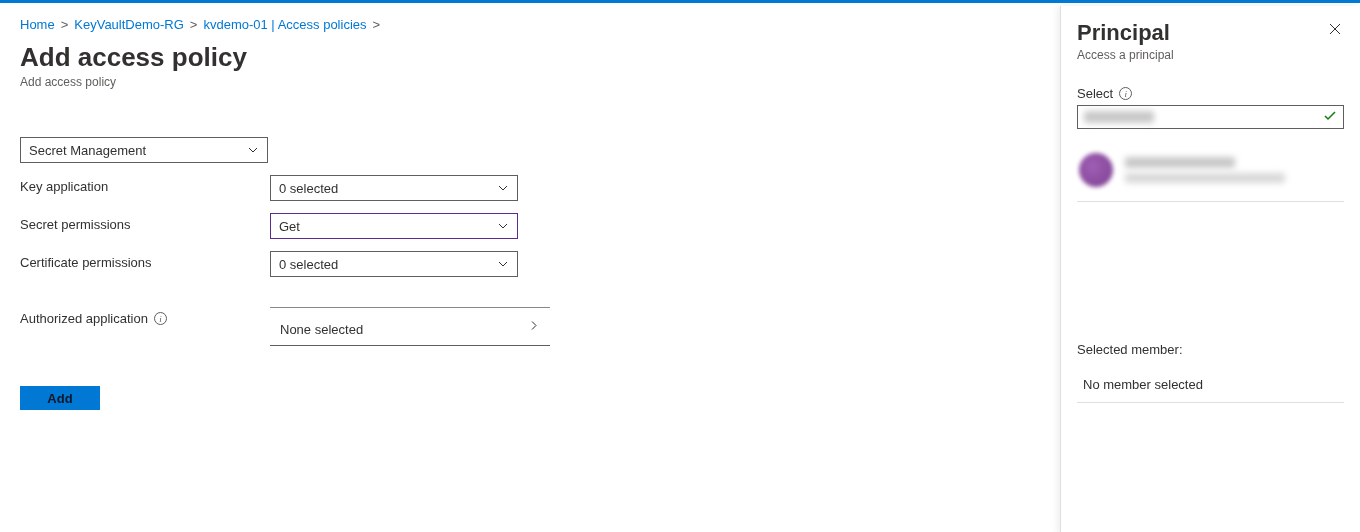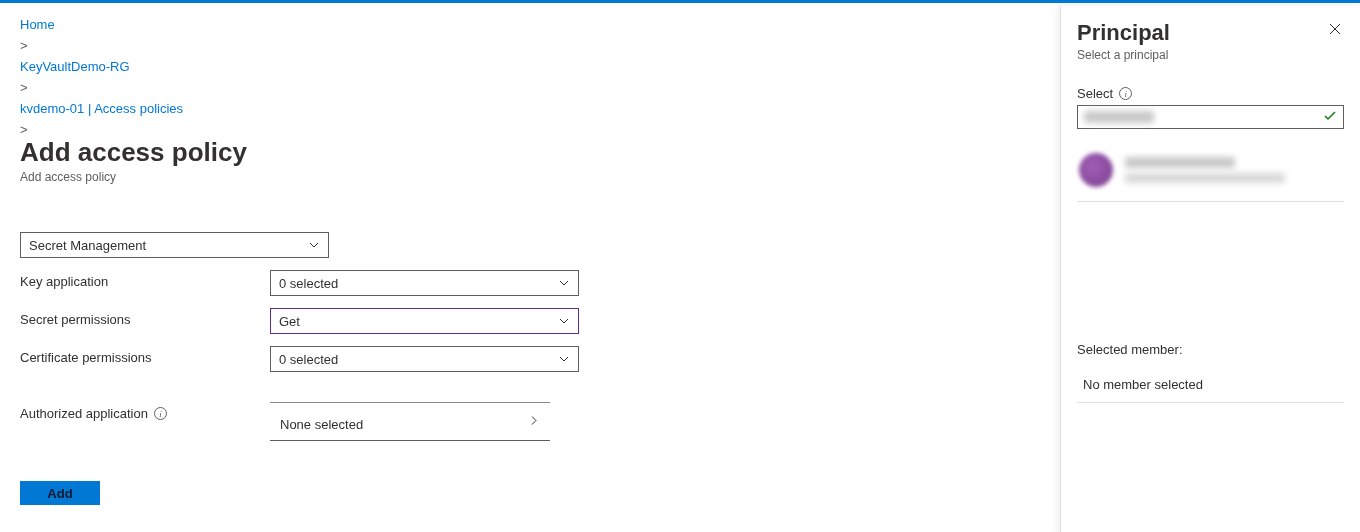--- a/index.html
+++ b/index.html
@@ -13,24 +13,24 @@
       position: relative;
       overflow: hidden;
       border-top: 3px solid #0078d4;
     }
     .main-area {
       padding: 14px 0 0 20px;
       width: 1055px;
     }
     .breadcrumb {
       display: flex;
-      align-items: flex-start;
+      align-items: flex-end;
       gap: 6px;
       font-size: 13px;
-      flex-direction: column;
+      margin-bottom: 10px;
     }
     .breadcrumb a { color: #0078d4; text-decoration: none; }
     .breadcrumb .sep { color: #605e5c; }
     h1.page-title {
       font-size: 26px;
       font-weight: 600;
       color: #323130;
       margin-bottom: 2px;
     }
     .subtitle { font-size: 12px; color: #605e5c; margin-bottom: 48px; }
@@ -41,21 +41,21 @@
     }
     .form-label {
       width: 250px;
       font-size: 13px;
       padding-top: 4px;
       display: flex;
       align-items: center;
       gap: 6px;
     }
     .form-control {
-      width: 309px;
+      width: 248px;
     }
     .select-box {
       width: 100%;
       height: 26px;
       border: 1px solid #605e5c;
       background: #fff;
       display: flex;
       align-items: center;
       justify-content: space-between;
       padding: 0 8px;
@@ -280,21 +280,21 @@
     </div>
   </div>
 
   <button class="add-btn">Add</button>
 </div>
 
 <aside class="flyout">
   <div class="flyout-header">
     <div>
       <div class="flyout-title">Principal</div>
-      <div class="flyout-sub">Select a principal</div>
+      <div class="flyout-sub">Access a principal</div>
     </div>
     <div class="close-x">
       <svg width="14" height="14" viewBox="0 0 14 14">
           <path d="M2 2l10 10M12 2L2 12" stroke="#323130" stroke-width="1"></path>
         </svg>
     </div>
   </div>
 
   <div class="select-label">
     <span>Select</span>

